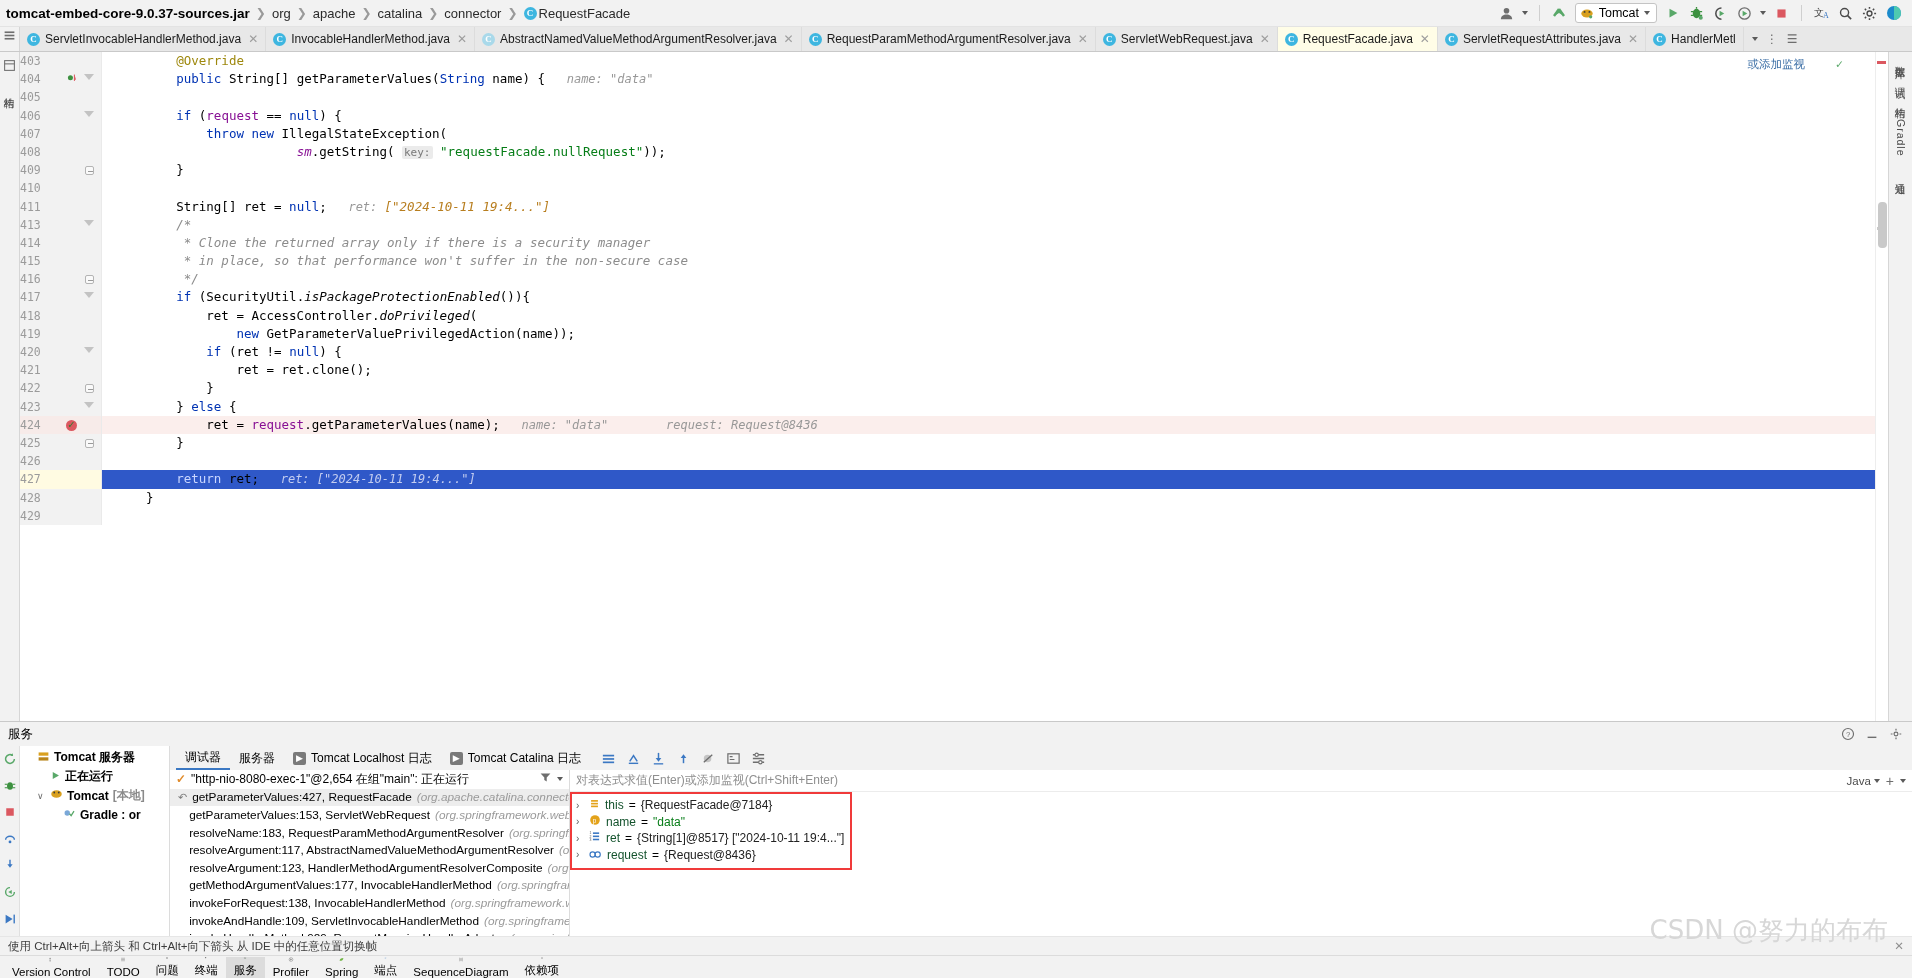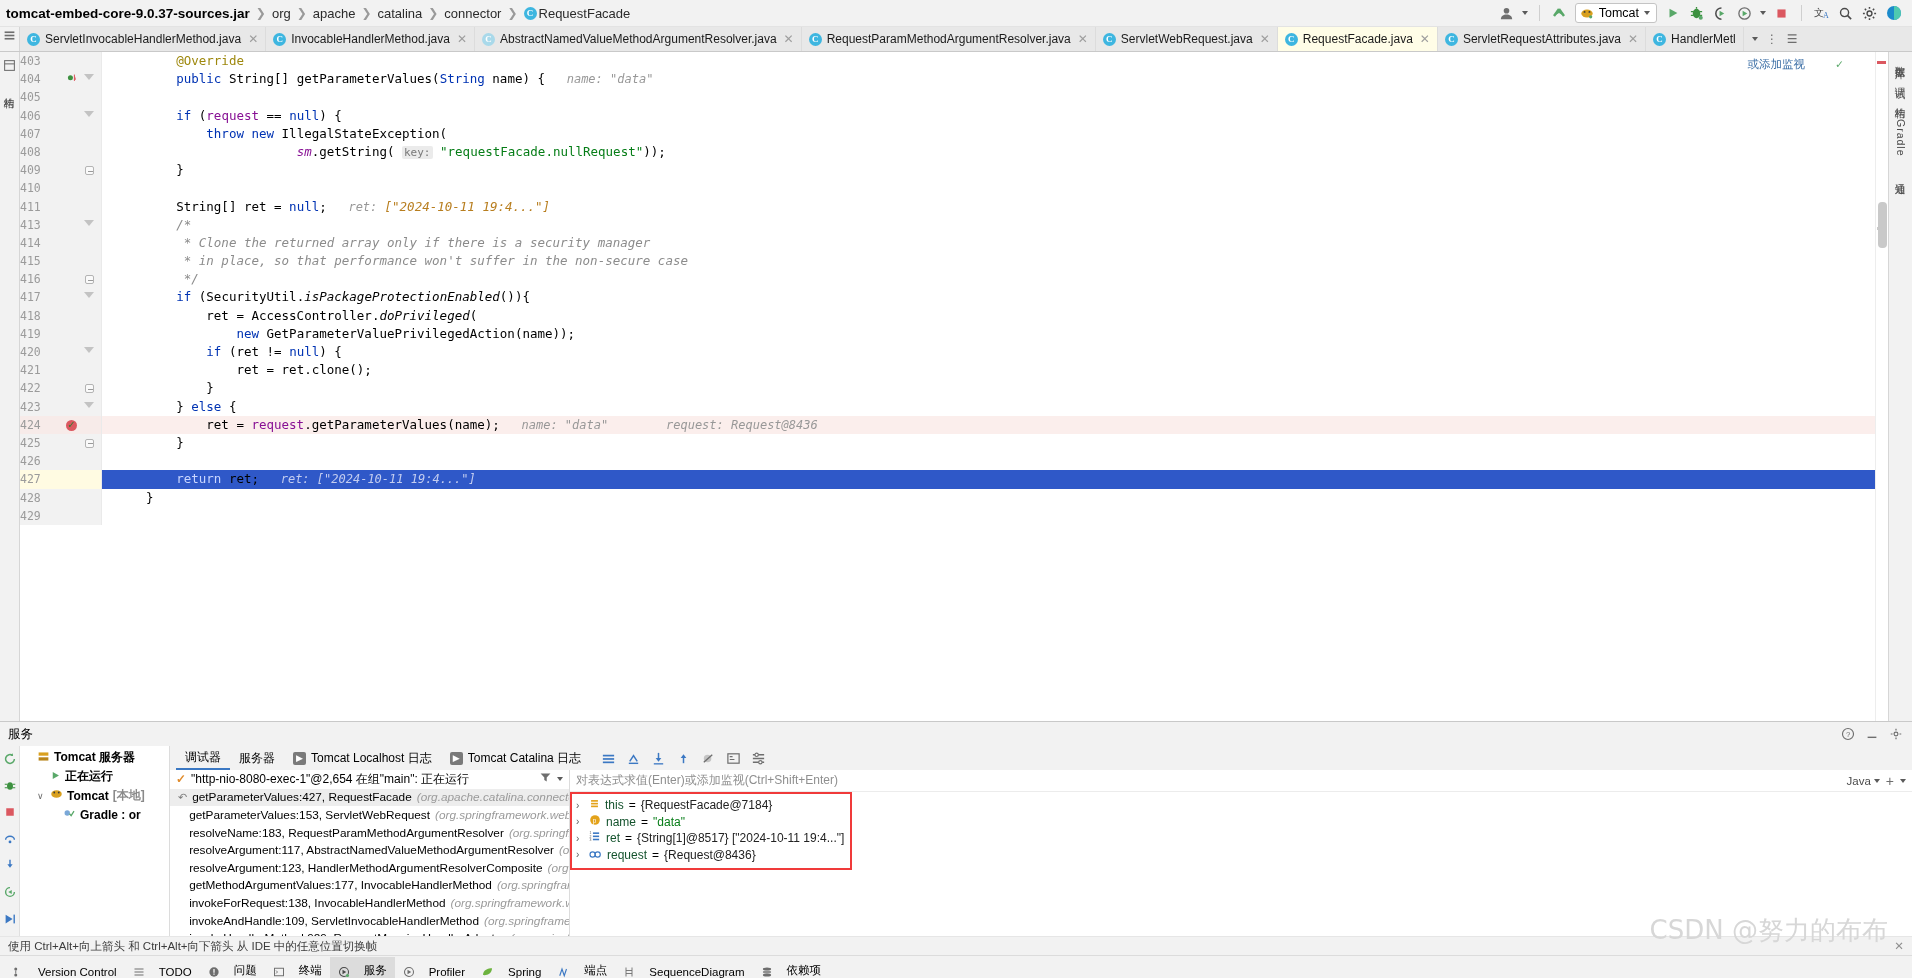--- a/index.html
+++ b/index.html
@@ -174,22 +174,22 @@
   .vname { color: #14532d; text-align: center; }
   .vval { color: #222; }
   .vstr { color: #067d17; }
 
   
   .hint-bar { height: 19px; background: #f2f2f2; display: flex; align-items: center;
     padding: 0 8px; font-size: 11.5px; color: #3c3c3c; border-top: 1px solid #e6e6e6; }
   .hint-bar .sp { flex: 1 1 auto; }
   .statusbar { height: 23px; background: #f2f2f2; display: flex; align-items: center;
     padding: 0 4px; gap: 0; border-top: 1px solid #dcdcdc; flex: 0 0 23px; }
-  .sb-item { display: flex; align-items: flex-end; gap: 14px; padding: 0 8px; height: 21px;
-    font-size: 11.5px; cursor: pointer; }
+  .sb-item { display: flex; align-items: center; gap: 4px; padding: 0 8px; height: 21px;
+    font-size: 11.5px; cursor: pointer; flex-direction: column; }
   .sb-item.active { background: #dcdcdc; }
   .sb-sp { flex: 1 1 auto; }
 
   
   .wm { position: absolute; right: 24px; bottom: 30px; font-size: 26px; color: #d7d7d7;
     font-family: "DejaVu Sans", sans-serif; pointer-events: none; white-space: nowrap; }
 
   
   .rail-ico { width:15px; height:15px; display:flex; align-items:center; justify-content:center; cursor:pointer; }
   .scrollthumb { position:absolute; right:1px; width:9px; background:#c9c9c9; border-radius:4px; }

